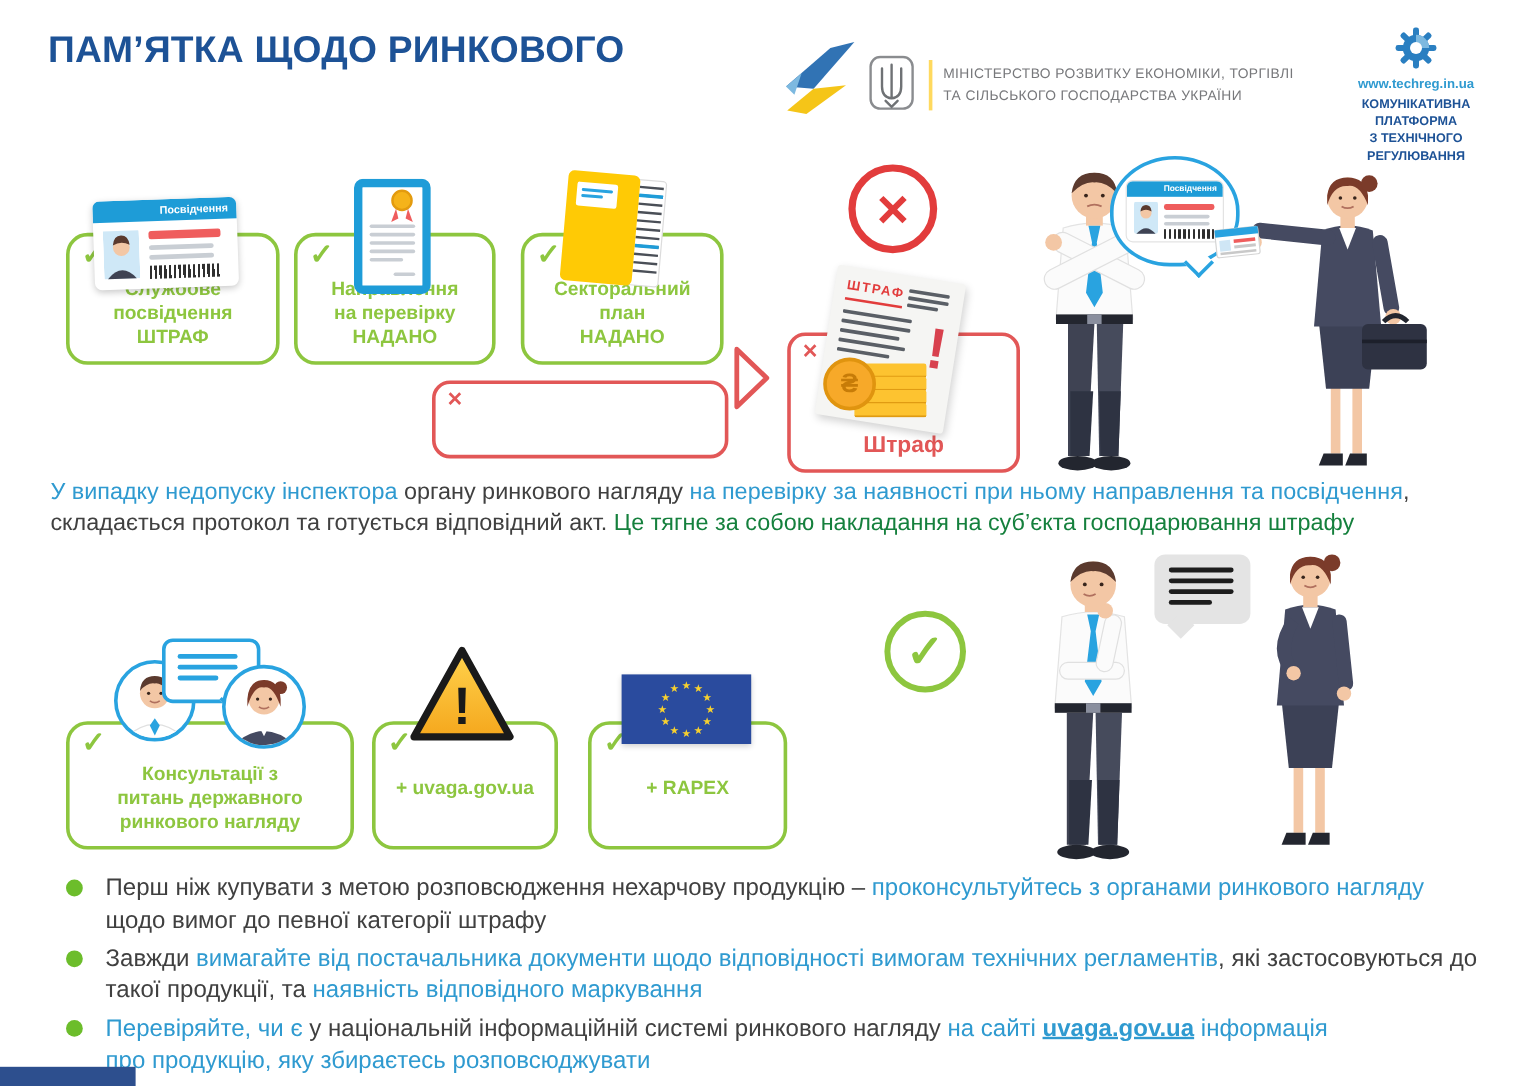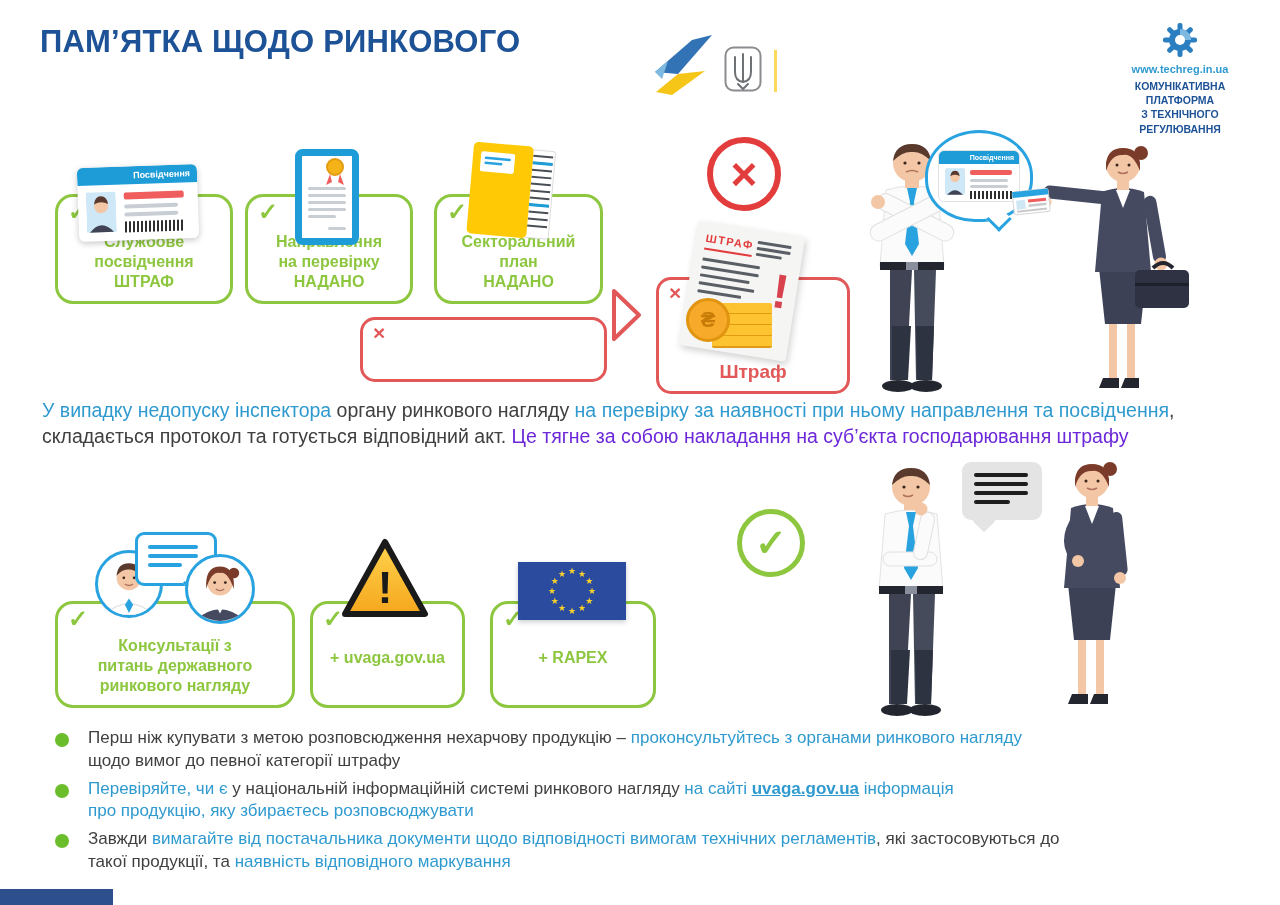--- a/index.html
+++ b/index.html
@@ -97,21 +97,21 @@
                border-radius:9px;}
   .bubble-gray:after{content:"";position:absolute;bottom:-9px;left:14px;width:16px;height:16px;
                background:#e4e4e4;transform:rotate(45deg);}
   .bg-line{position:absolute;left:12px;background:#1d1d1d;height:4px;border-radius:2px;}
 
   
   .para{position:absolute;left:42px;top:398px;width:1206px;font-size:19.5px;line-height:1.33;
         font-weight:500;margin:0;}
   .c-blue{color:#2f9ad0;}
   .c-dark{color:#404040;}
-  .c-red{color:#6d28d9;}
+  .c-red{color:#15803d;}
   .c-link{color:#2f9ad0;font-weight:800;text-decoration:underline;cursor:pointer;}
 
   
   .cA{left:55px;top:601px;width:234px;height:101px;}
   .cB{left:310px;top:601px;width:149px;height:101px;}
   .cC{left:490px;top:601px;width:160px;height:101px;}
 
   .consult-icon{position:absolute;left:95px;top:532px;width:160px;height:98px;}
   .avatar{position:absolute;border-radius:50%;border:3px solid #29a3e0;background:#fff;overflow:hidden;}
   .av-man{left:0;top:18px;width:62px;height:62px;}
@@ -122,21 +122,21 @@
                   background:#fff;border-right:3px solid #29a3e0;border-bottom:3px solid #29a3e0;
                   transform:rotate(45deg);}
   .cb-line{position:absolute;left:10px;background:#29a3e0;height:4px;border-radius:2px;}
 
   .warn-tri{position:absolute;left:340px;top:535px;}
   .eu-flag{position:absolute;left:518px;top:562px;width:108px;height:58px;background:#2a4b9e;
            box-shadow:0 2px 5px rgba(0,0,0,.2);}
 
   
   .bullets{position:absolute;left:55px;top:727px;width:1192px;}
-  .bullet{position:relative;padding-left:33px;margin-bottom:5px;font-size:17px;
+  .bullet{position:relative;padding-left:33px;margin-bottom:5px;font-size:20px;
           line-height:1.34;font-weight:500;}
   .dot{position:absolute;left:0;top:6px;width:14px;height:14px;border-radius:50%;background:#6cbd2b;}
 
   .bottombar{position:absolute;left:0;top:889px;width:113px;height:16px;background:#2d4f8e;}
 
   .person{position:absolute;}
 </style>
 </head>
 <body>
 
@@ -150,20 +150,21 @@
     <path d="M8 60 L30 42 L57 39 L24 63 Z" fill="#f5c518"></path>
   </svg>
 
   <svg class="ministry-emblem" width="38" height="46" viewBox="0 0 38 46">
     <rect x="1.5" y="1.5" width="35" height="43" rx="8" fill="none" stroke="#8a8c8f" stroke-width="2"></rect>
     <path d="M19 8 V36 M11 11 V26 q0 9 8 10 M27 11 V26 q0 9 -8 10 M14 38 l5 5 l5 -5" fill="none" stroke="#6f7275" stroke-width="2" stroke-linecap="round"></path>
   </svg>
 
   <div class="ministry-divider"></div>
 
+  <div class="ministry-text"><span>МІНІСТЕРСТВО РОЗВИТКУ ЕКОНОМІКИ, ТОРГІВЛІ</span><br><span>ТА СІЛЬСЬКОГО ГОСПОДАРСТВА УКРАЇНИ</span></div>
 
   <div class="techreg">
     <svg width="36" height="36" viewBox="0 0 36 36">
       <g fill="#2a7fc1">
         <rect x="15.5" y="1" width="5" height="8" rx="2"></rect>
         <rect x="15.5" y="1" width="5" height="8" rx="2" transform="rotate(45 18 18)"></rect>
         <rect x="15.5" y="1" width="5" height="8" rx="2" transform="rotate(90 18 18)"></rect>
         <rect x="15.5" y="1" width="5" height="8" rx="2" transform="rotate(135 18 18)"></rect>
         <rect x="15.5" y="1" width="5" height="8" rx="2" transform="rotate(180 18 18)"></rect>
         <rect x="15.5" y="1" width="5" height="8" rx="2" transform="rotate(225 18 18)"></rect>
@@ -482,21 +483,21 @@
     <circle cx="56" cy="23" r="1.5" fill="#38251c"></circle>
     <circle cx="68" cy="23" r="1.5" fill="#38251c"></circle>
     <path d="M57 30 Q62 33 67 30" stroke="#b0705e" fill="none" stroke-width="1.5"></path>
   </svg>
 
   <div class="bullets">
     <div class="bullet">
       <span class="dot"></span><span class="c-dark">Перш ніж купувати з метою розповсюдження нехарчову продукцію – </span><span class="c-blue">проконсультуйтесь з органами ринкового нагляду</span><br><span class="c-dark">щодо вимог до певної категорії штрафу</span>
     </div>
     <div class="bullet">
+      <span class="dot"></span><span class="c-dark">Завжди </span><span class="c-blue">вимагайте від постачальника документи щодо відповідності вимогам технічних регламентів</span><span class="c-dark">, які застосовуються до</span><br><span class="c-dark">такої продукції, та </span><span class="c-blue">наявність відповідного маркування</span>
+    </div>
+    <div class="bullet">
       <span class="dot"></span><span class="c-blue">Перевіряйте, чи є </span><span class="c-dark"> у національній інформаційній системі ринкового нагляду </span><span class="c-blue">на сайті </span><span class="c-link">uvaga.gov.ua</span><span class="c-blue"> інформація</span><br><span class="c-blue">про продукцію, яку збираєтесь розповсюджувати</span>
-    </div>
-    <div class="bullet">
-      <span class="dot"></span><span class="c-dark">Завжди </span><span class="c-blue">вимагайте від постачальника документи щодо відповідності вимогам технічних регламентів</span><span class="c-dark">, які застосовуються до</span><br><span class="c-dark">такої продукції, та </span><span class="c-blue">наявність відповідного маркування</span>
     </div>
   </div>
 
   <div class="bottombar"></div>
 </div>
 
 </body></html>

